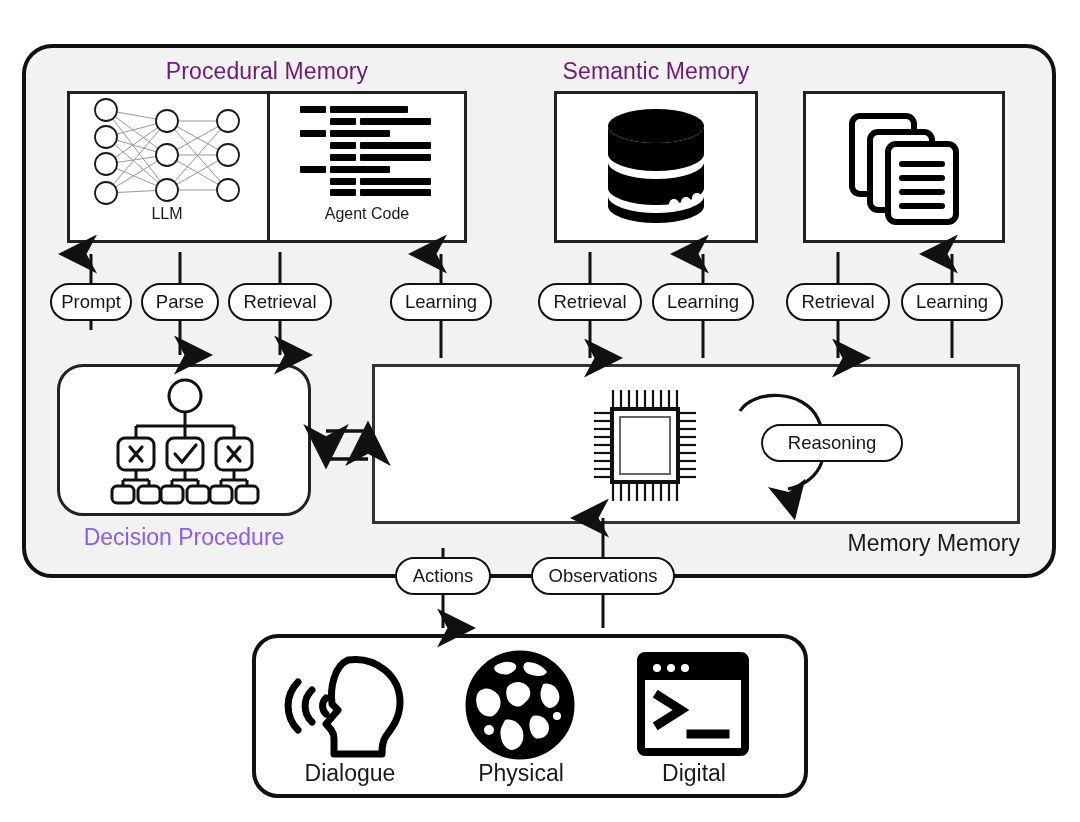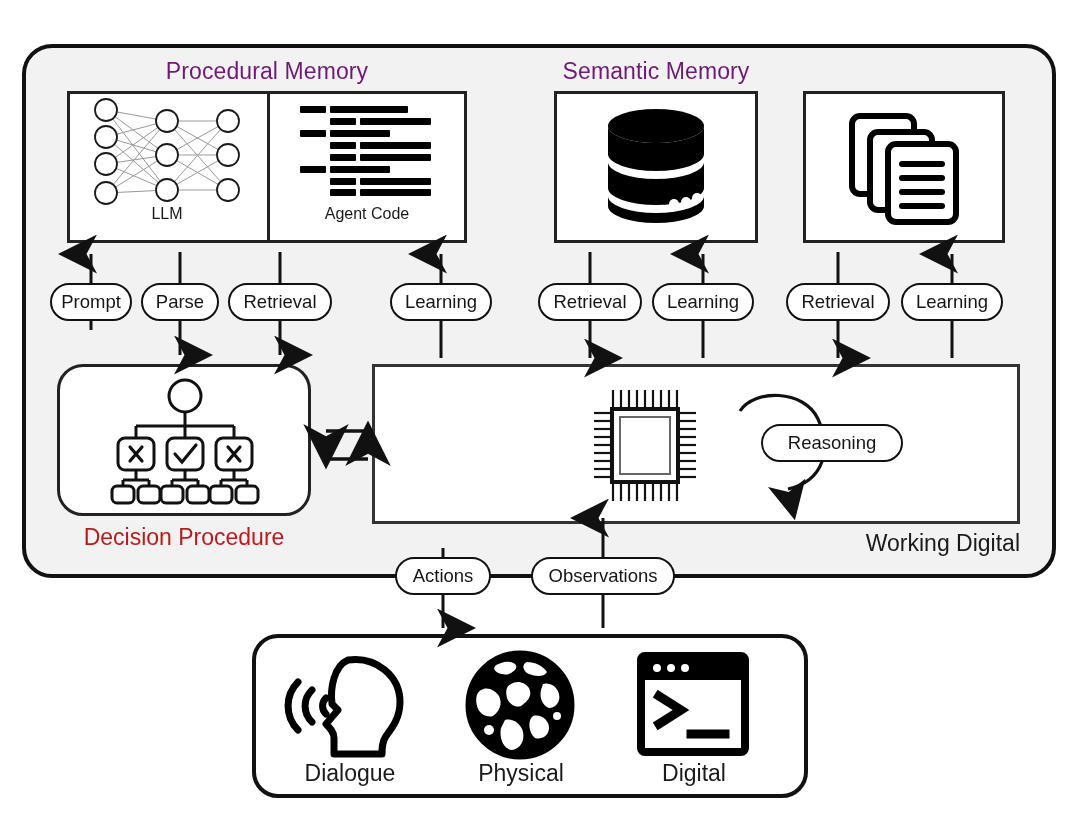--- a/index.html
+++ b/index.html
@@ -103,21 +103,21 @@
     border: 3px solid #222222;
     border-radius: 26px;
     box-sizing: border-box;
   }
   #decision-procedure-label {
     left: 37px;
     top: 524px;
     width: 294px;
     text-align: center;
     font-size: 23px;
-    color: #b91c1c;
+    color: #8b5cf6;
   }
 
   
   #environment-panel {
     left: 252px;
     top: 634px;
     width: 556px;
     height: 164px;
     background: #ffffff;
     border: 4px solid #111111;
@@ -404,21 +404,21 @@
       <defs>
         <marker id="loopArr" markerWidth="12" markerHeight="12" refX="6" refY="10" orient="auto">
           <path d="M6,0 L12,12 L6,9 L0,12 Z" fill="#111111"></path>
         </marker>
       </defs>
       <path d="M40,26 C54,4 104,4 118,34 C132,64 124,96 88,104" fill="none" stroke="#111111" stroke-width="3.2" marker-end="url(#loopArr)"></path>
     </svg>
   </div>
   <div class="abs pill" style="left:761px; top:424px; width:142px;">Reasoning</div>
 
-  <div class="abs" id="working-memory-label">Working Digital</div>
+  <div class="abs" id="working-memory-label">Memory Memory</div>
 
   <div class="abs pill" style="left:395px; top:557px; width:96px;">Actions</div>
 
   <div class="abs pill" style="left:531px; top:557px; width:144px;">Observations</div>
 
   <div class="abs" id="environment-panel"></div>
 
   <div class="abs" style="left:272px; top:652px; z-index:4;">
     <svg width="140" height="108" viewBox="0 0 140 108">
       <g fill="none" stroke="#000000" stroke-width="7" stroke-linecap="round">

